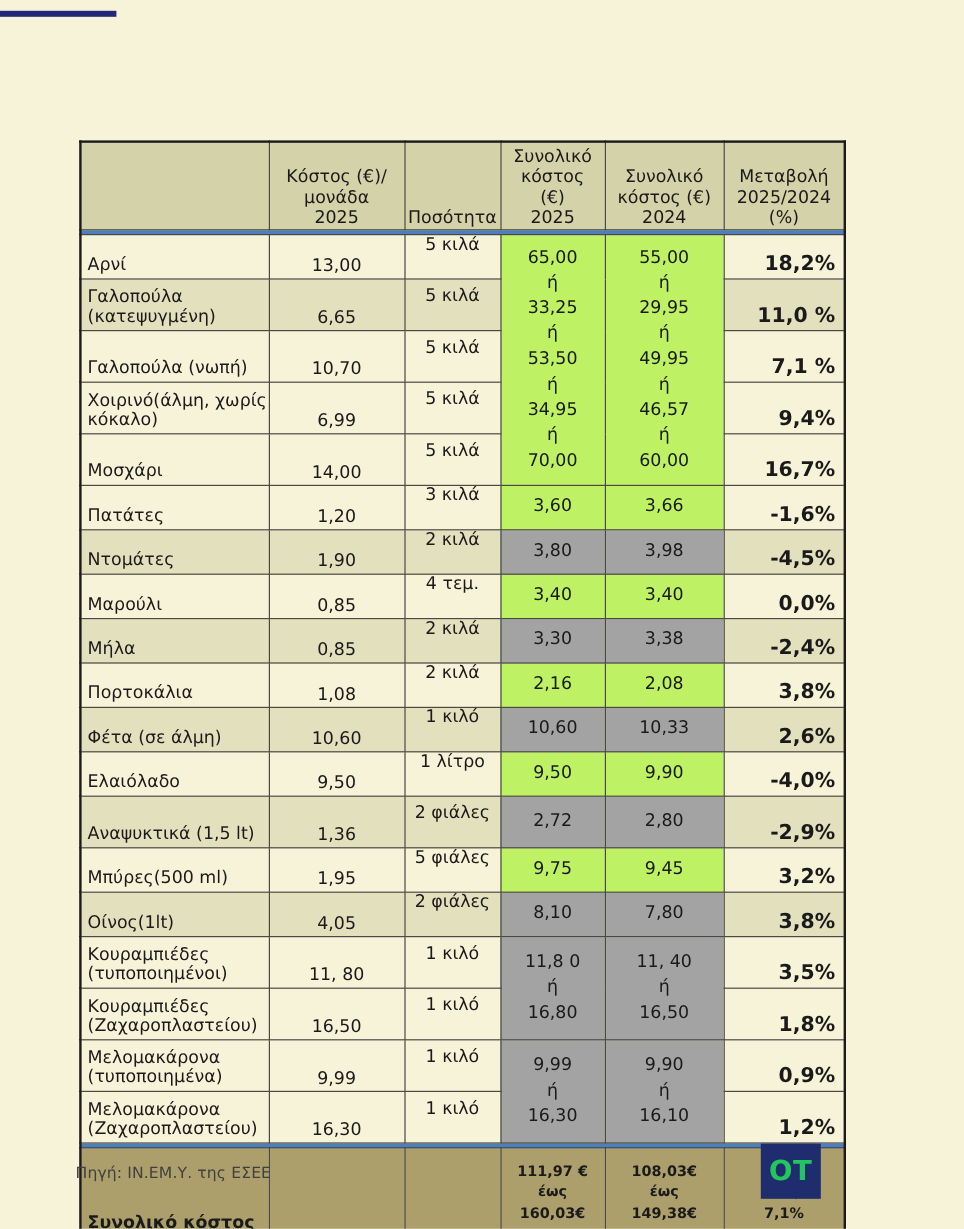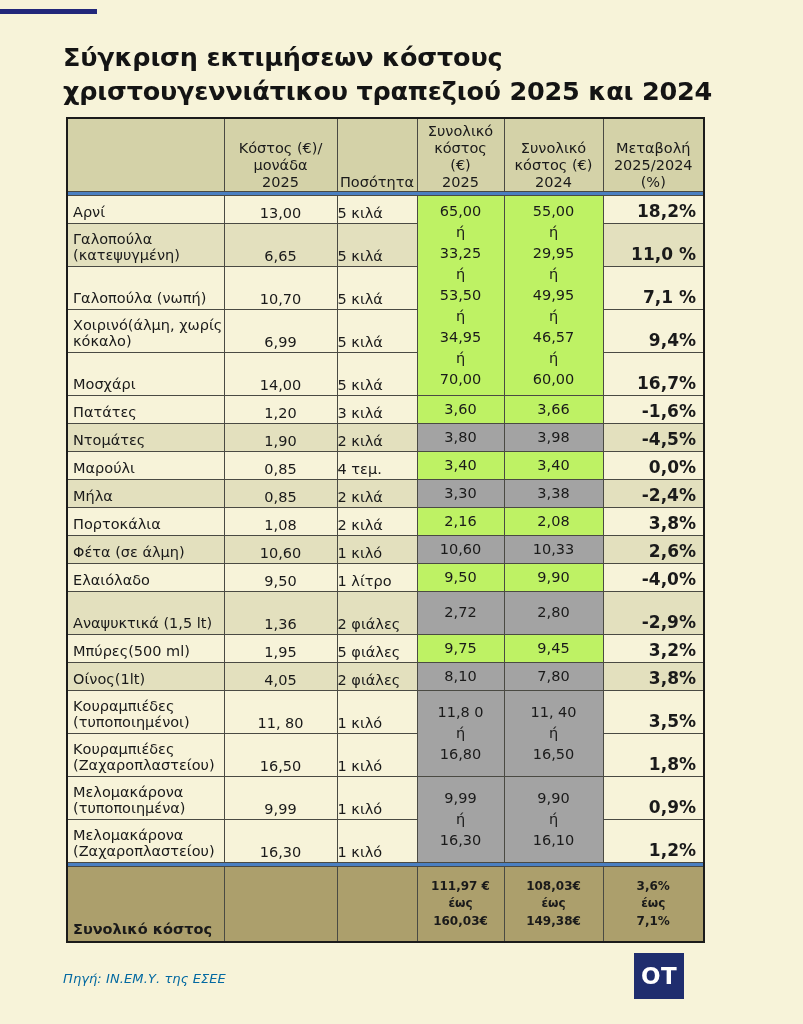--- a/index.html
+++ b/index.html
@@ -107,21 +107,22 @@
     padding-bottom: 2px;
     line-height: 1.14;
     font-size: 14.5px;
   }
   tbody td.num {
     text-align: center;
     padding-bottom: 2px;
     margin-top: 40px;
   }
   tbody td.qty {
-    padding-bottom: 2px;
+    text-align: center;
+    padding-bottom: 20px;
   }
   tbody td.tot {
     text-align: center;
     vertical-align: middle;
     line-height: 1.45;
   }
   tbody td.chg {
     text-align: right;
     padding-right: 7px;
     padding-bottom: 2px;
@@ -177,49 +178,47 @@
     font-weight: bold;
   }
   tfoot td.t-blank { background: #ac9f6c; }
 
   
   .source {
     position: absolute;
     left: 63px;
     top: 971px;
     font-size: 13px;
-    color: #0369a1;
+    color: #404040;
     letter-spacing: 0.1px;
-    font-style: italic;
   }
 
   .logo {
     position: absolute;
     left: 634px;
     top: 953px;
     width: 50px;
     height: 46px;
     background: #1f2d6e;
-    color: #ffffff;
+    color: #22c55e;
     font-size: 23px;
     font-weight: bold;
     letter-spacing: 0.5px;
     display: flex;
     align-items: center;
     justify-content: center;
   }
 </style>
 </head>
 <body>
 
 <div class="page">
 
   <div class="top-rule"></div>
 
-  <h1 class="title">Σύγκριση εκτιμήσεων κόστους χριστουγεννιάτικου τραπεζιού 2025 και 2024</h1>
 
   <div class="table-wrap">
     <table class="cost">
       <colgroup>
         <col class="c-item">
           <col class="c-unit">
           <col class="c-qty">
         <col class="c-t25">
           <col class="c-t24">
           <col class="c-chg">

